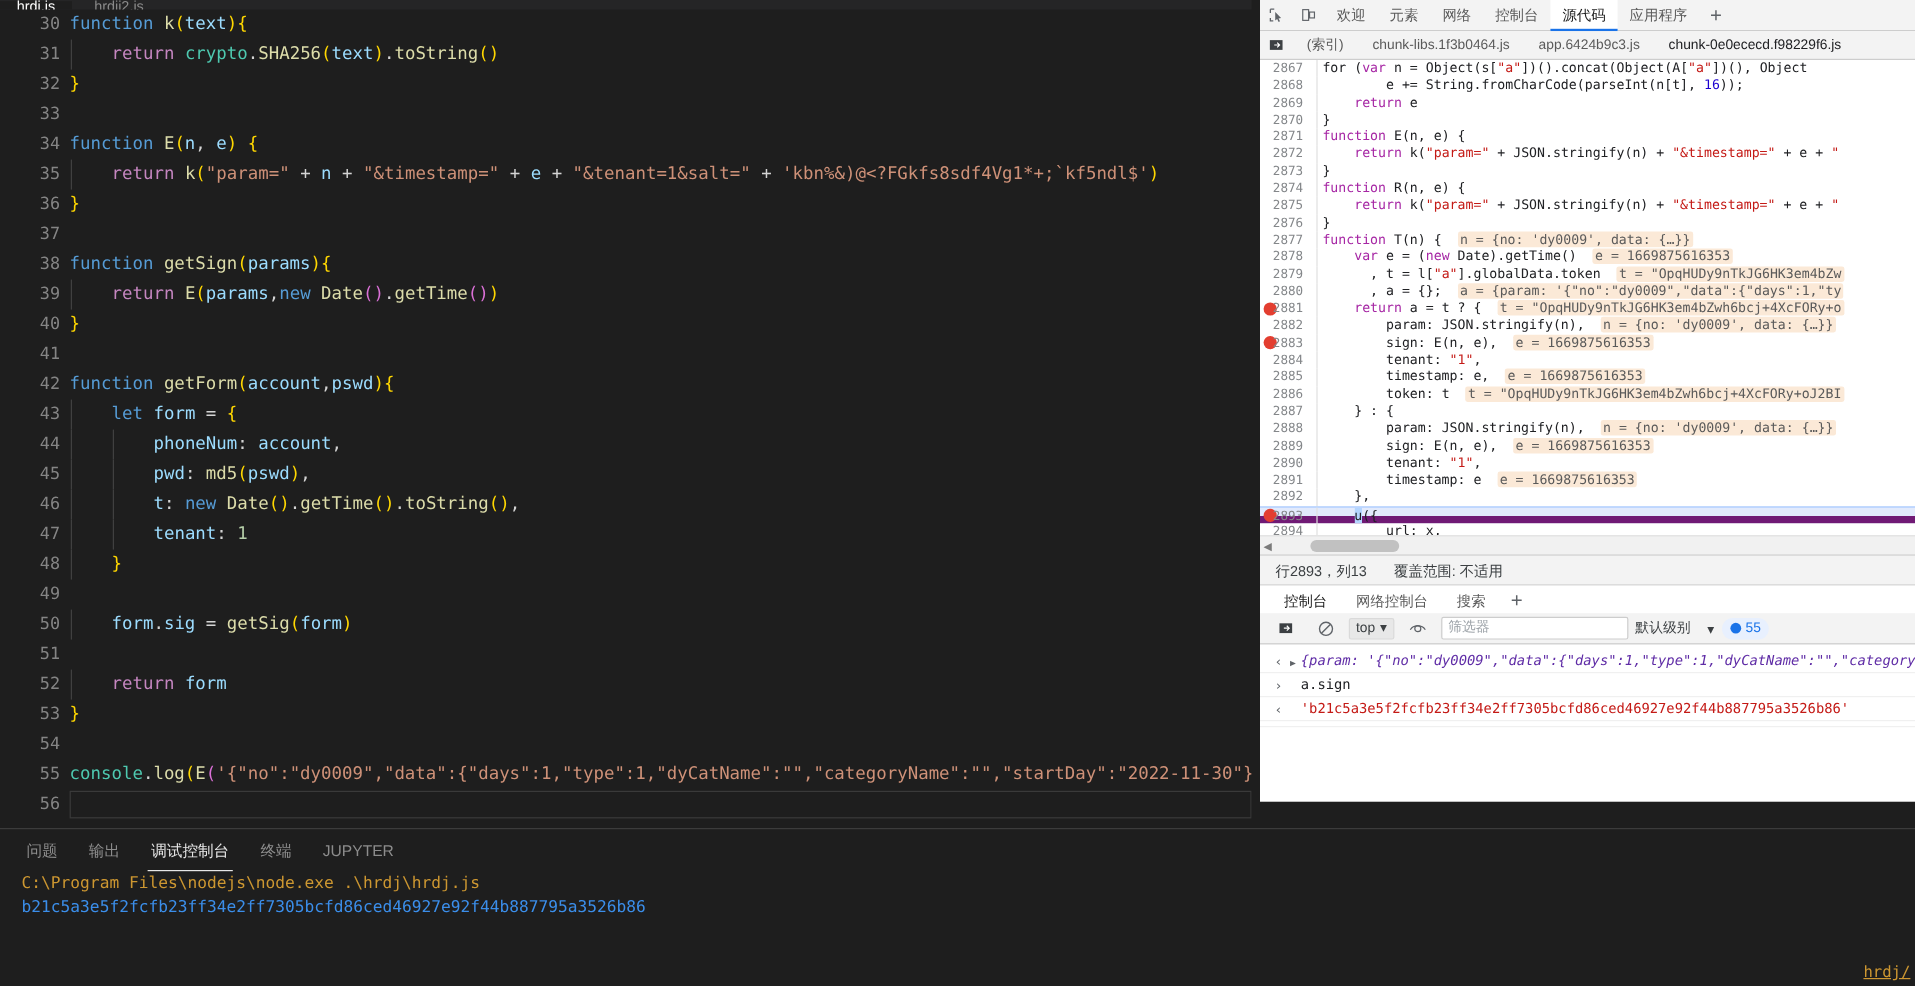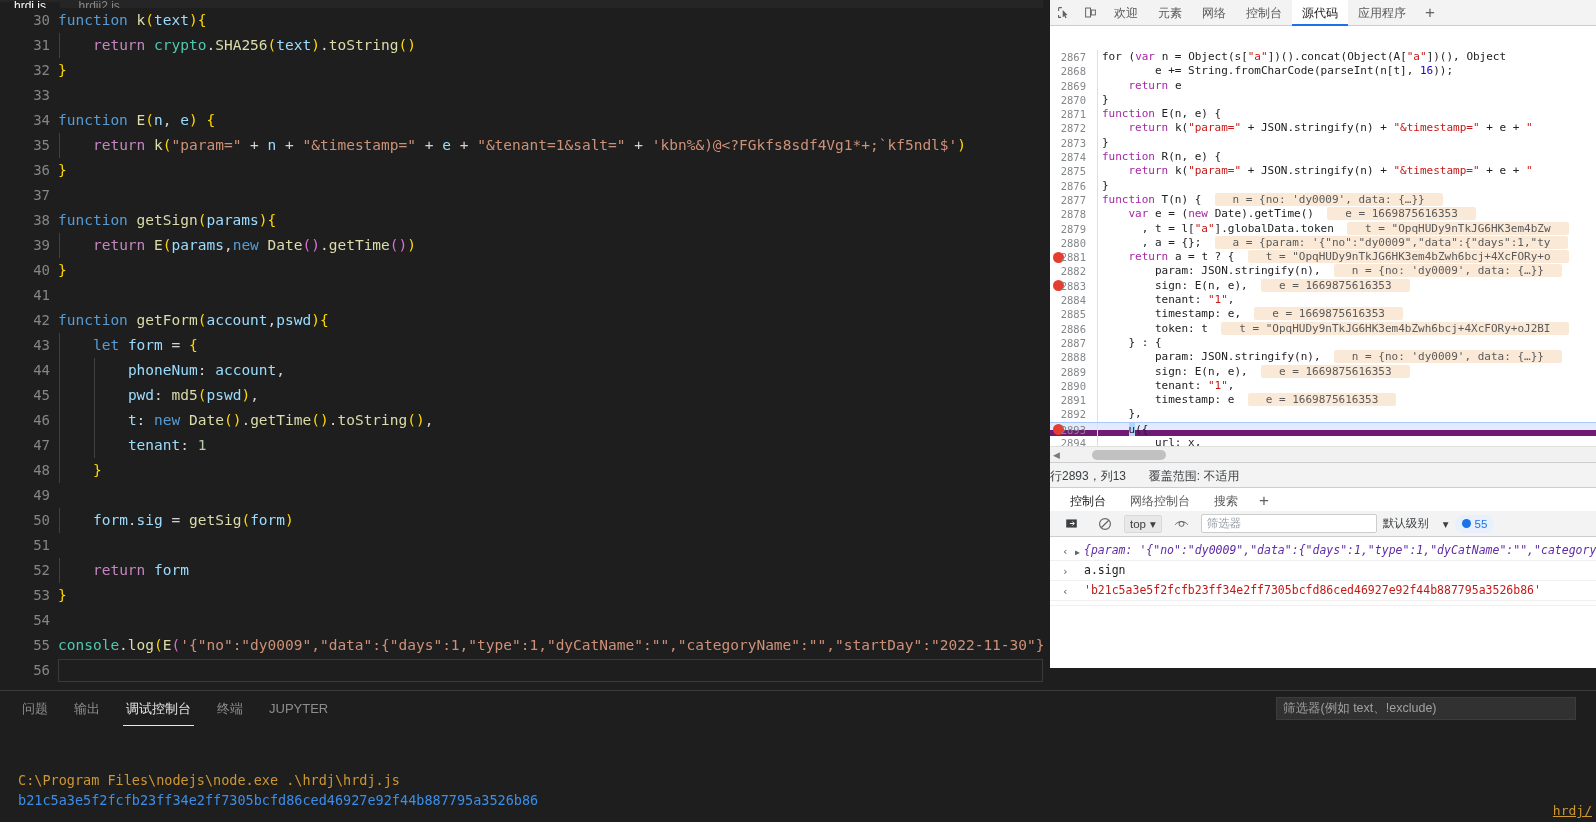--- a/index.html
+++ b/index.html
@@ -83,21 +83,21 @@
   }
   .vs-filter {
     position: absolute; right: 20px; top: 6px; width: 300px; height: 23px;
     background: #313131; border: 1px solid #3c3c3c;
     color: #a0a0a0; font-size: 12.5px; padding: 0 6px; line-height: 21px;
     font-family: "Liberation Sans", sans-serif;
   }
   .dbg-out {
     position: absolute; left: 0; top: 35px; width: 1596px;
     font-family: "DejaVu Sans Mono", "Liberation Mono", monospace;
-    font-size: 13.5px; line-height: 20px; padding-left: 18px; margin-top: 44px;
+    font-size: 13.5px; line-height: 20px; padding-left: 18px;
   }
   .dbg-cmd { color: #cd9731; }
   .dbg-res { color: #3b8eea; }
   .vs-link {
     position: absolute; right: 4px; bottom: 4px;
     color: #cd9731; font-size: 13px; text-decoration: underline;
     font-family: "DejaVu Sans Mono", "Liberation Mono", monospace;
   }
 
   
@@ -149,21 +149,21 @@
     position: absolute; left: 0; top: 0; width: 40px; text-align: right;
     color: #84878a; padding-right: 4px; font-size: 10.5px;
   }
   .sgut { position: absolute; left: 47px; top: 0; width: 1px; height: 14.3px; background: #e0e0e0; }
   .stext { position: absolute; left: 52px; top: 0; color: #202124; }
   .bp {
     position: absolute; left: 3px; top: 1.5px; width: 11px; height: 11px;
     border-radius: 50%; background: #e33e30;
   }
   .hint {
-    background: #fbe9d7; color: #5a5a5a; padding: 0 18px; border-radius: 2px; text-align: right;
+    background: #fbe9d7; color: #5a5a5a; padding: 0 2px; border-radius: 2px; text-align: right;
   }
   .s-kw  { color: #a626a4; }
   .s-str { color: #c41a16; }
   .s-num { color: #1c00cf; }
   .s-id  { color: #202124; }
   .s-cursor { background: #b4d5fe; }
 
   .dt-hscroll {
     position: absolute; left: 0; top: 446px; width: 546px; height: 16px;
     background: #f1f1f1; border-top: 1px solid #e0e0e0;
@@ -172,21 +172,21 @@
     position: absolute; left: 3px; top: 3px; font-size: 9px; color: #7b7b7b;
   }
   .dt-hscroll .thumb {
     position: absolute; left: 42px; top: 3px; width: 74px; height: 10px;
     background: #c1c1c1; border-radius: 5px;
   }
   .dt-status {
     position: absolute; left: 0; top: 462px; width: 546px; height: 26px;
     background: #f3f3f3; border-top: 1px solid #cdcdcd;
     border-bottom: 1px solid #cdcdcd;
-    font-size: 12px; color: #3c4043; line-height: 26px; padding-left: 0;
+    font-size: 12px; color: #3c4043; line-height: 26px; padding-left: 13px;
   }
   .dt-status .sep { display: inline-block; width: 16px; }
 
   .dt-drawer-tabs {
     position: absolute; left: 0; top: 488px; width: 546px; height: 27px;
     background: #ffffff; border-bottom: 1px solid #cdcdcd;
     display: flex; align-items: center; padding-left: 8px;
   }
   .dt-dtab {
     font-size: 12px; color: #5a5a5a; padding: 0 12px; height: 27px;
@@ -203,21 +203,21 @@
     background: #f3f3f3; border-bottom: 1px solid #cdcdcd;
     display: flex; align-items: center; gap: 6px; padding-left: 8px;
   }
   .ctx-select {
     background: #e8e8e8; border: 1px solid #dadada; border-radius: 2px;
     font-size: 11.5px; color: #3c4043; padding: 1px 5px; height: 18px;
     line-height: 16px; display: flex; align-items: center; gap: 4px;
   }
   .filter-input {
     background: #ffffff; border: 1px solid #cdcdcd; border-radius: 2px;
-    width: 176px; height: 19px; font-size: 11.5px; color: #9aa0a6;
+    width: 156px; height: 19px; font-size: 11.5px; color: #9aa0a6;
     padding: 0 5px; line-height: 17px;
   }
   .lvl-select {
     font-size: 11.5px; color: #3c4043; display: flex; align-items: center; gap: 14px;
   }
   .msg-badge {
     background: #e8f0fe; border-radius: 9px; height: 18px;
     display: flex; align-items: center; gap: 4px; padding: 0 7px;
     font-size: 11.5px; color: #1a73e8;
   }
@@ -261,21 +261,20 @@
   <div class="dark-fill"></div>
 
   <div class="vs-panel">
     <div class="vs-panel-tabs" id="vs-panel-tabs">
         <span class="vs-panel-tab">问题</span>
         <span class="vs-panel-tab">输出</span>
         <span class="vs-panel-tab active">调试控制台</span>
         <span class="vs-panel-tab">终端</span>
         <span class="vs-panel-tab">JUPYTER</span>
       </div>
-    <div class="vs-filter">筛选器(例如 text、!exclude)</div>
     <div class="dbg-out">
       <div class="dbg-cmd">C:\Program Files\nodejs\node.exe .\hrdj\hrdj.js</div>
       <div class="dbg-res">b21c5a3e5f2fcfb23ff34e2ff7305bcfd86ced46927e92f44b887795a3526b86</div>
     </div>
     <div class="vs-link">hrdj/</div>
   </div>
 
   <div class="devtools">
 
     <div class="dt-tabbar">
@@ -293,20 +292,32 @@
       </span>
       <span class="dt-tab">欢迎</span>
       <span class="dt-tab">元素</span>
       <span class="dt-tab">网络</span>
       <span class="dt-tab">控制台</span>
       <span class="dt-tab active">源代码</span>
       <span class="dt-tab">应用程序</span>
       <span class="dt-plus">+</span>
     </div>
 
+    <div class="dt-filebar">
+      <span class="dt-icon-btn">
+        <svg width="13" height="13" viewBox="0 0 16 16">
+          <rect x="1.5" y="3" width="13" height="10" fill="#3c4043"></rect>
+          <path d="M6 8h5M9 5.5L11.5 8 9 10.5" stroke="#ffffff" stroke-width="1.2" fill="none"></path>
+        </svg>
+      </span>
+      <span class="dt-file">(索引)</span>
+      <span class="dt-file">chunk-libs.1f3b0464.js</span>
+      <span class="dt-file">app.6424b9c3.js</span>
+      <span class="dt-file active">chunk-0e0ececd.f98229f6.js</span>
+    </div>
 
     <div class="dt-source" id="dt-source"><div class="sline"><span class="slnum">2867</span><span class="sgut"></span><span class="stext"><span class="s-id">for</span> (<span class="s-kw">var</span> <span class="s-id">n</span> = <span class="s-id">Object</span>(<span class="s-id">s</span>[<span class="s-str">"a"</span>])().<span class="s-id">concat</span>(<span class="s-id">Object</span>(<span class="s-id">A</span>[<span class="s-str">"a"</span>])(), <span class="s-id">Object</span></span></div><div class="sline"><span class="slnum">2868</span><span class="sgut"></span><span class="stext">        <span class="s-id">e</span> += <span class="s-id">String</span>.<span class="s-id">fromCharCode</span>(<span class="s-id">parseInt</span>(<span class="s-id">n</span>[<span class="s-id">t</span>], <span class="s-num">16</span>));</span></div><div class="sline"><span class="slnum">2869</span><span class="sgut"></span><span class="stext">    <span class="s-kw">return</span> <span class="s-id">e</span></span></div><div class="sline"><span class="slnum">2870</span><span class="sgut"></span><span class="stext">}</span></div><div class="sline"><span class="slnum">2871</span><span class="sgut"></span><span class="stext"><span class="s-kw">function</span> <span class="s-id">E</span>(<span class="s-id">n</span>, <span class="s-id">e</span>) {</span></div><div class="sline"><span class="slnum">2872</span><span class="sgut"></span><span class="stext">    <span class="s-kw">return</span> <span class="s-id">k</span>(<span class="s-str">"param="</span> + <span class="s-id">JSON</span>.<span class="s-id">stringify</span>(<span class="s-id">n</span>) + <span class="s-str">"&amp;timestamp="</span> + <span class="s-id">e</span> + <span class="s-str">"</span></span></div><div class="sline"><span class="slnum">2873</span><span class="sgut"></span><span class="stext">}</span></div><div class="sline"><span class="slnum">2874</span><span class="sgut"></span><span class="stext"><span class="s-kw">function</span> <span class="s-id">R</span>(<span class="s-id">n</span>, <span class="s-id">e</span>) {</span></div><div class="sline"><span class="slnum">2875</span><span class="sgut"></span><span class="stext">    <span class="s-kw">return</span> <span class="s-id">k</span>(<span class="s-str">"param="</span> + <span class="s-id">JSON</span>.<span class="s-id">stringify</span>(<span class="s-id">n</span>) + <span class="s-str">"&amp;timestamp="</span> + <span class="s-id">e</span> + <span class="s-str">"</span></span></div><div class="sline"><span class="slnum">2876</span><span class="sgut"></span><span class="stext">}</span></div><div class="sline"><span class="slnum">2877</span><span class="sgut"></span><span class="stext"><span class="s-kw">function</span> <span class="s-id">T</span>(<span class="s-id">n</span>) {  <span class="hint">n = {no: 'dy0009', data: {…}}</span></span></div><div class="sline"><span class="slnum">2878</span><span class="sgut"></span><span class="stext">    <span class="s-kw">var</span> <span class="s-id">e</span> = (<span class="s-kw">new</span> <span class="s-id">Date</span>).<span class="s-id">getTime</span>()  <span class="hint">e = 1669875616353</span></span></div><div class="sline"><span class="slnum">2879</span><span class="sgut"></span><span class="stext">      , <span class="s-id">t</span> = <span class="s-id">l</span>[<span class="s-str">"a"</span>].<span class="s-id">globalData</span>.<span class="s-id">token</span>  <span class="hint">t = "OpqHUDy9nTkJG6HK3em4bZw</span></span></div><div class="sline"><span class="slnum">2880</span><span class="sgut"></span><span class="stext">      , <span class="s-id">a</span> = {};  <span class="hint">a = {param: '{"no":"dy0009","data":{"days":1,"ty</span></span></div><div class="sline"><span class="bp"></span><span class="slnum">2881</span><span class="sgut"></span><span class="stext">    <span class="s-kw">return</span> <span class="s-id">a</span> = <span class="s-id">t</span> ? {  <span class="hint">t = "OpqHUDy9nTkJG6HK3em4bZwh6bcj+4XcFORy+o</span></span></div><div class="sline"><span class="slnum">2882</span><span class="sgut"></span><span class="stext">        <span class="s-id">param</span>: <span class="s-id">JSON</span>.<span class="s-id">stringify</span>(<span class="s-id">n</span>),  <span class="hint">n = {no: 'dy0009', data: {…}}</span></span></div><div class="sline"><span class="bp"></span><span class="slnum">2883</span><span class="sgut"></span><span class="stext">        <span class="s-id">sign</span>: <span class="s-id">E</span>(<span class="s-id">n</span>, <span class="s-id">e</span>),  <span class="hint">e = 1669875616353</span></span></div><div class="sline"><span class="slnum">2884</span><span class="sgut"></span><span class="stext">        <span class="s-id">tenant</span>: <span class="s-str">"1"</span>,</span></div><div class="sline"><span class="slnum">2885</span><span class="sgut"></span><span class="stext">        <span class="s-id">timestamp</span>: <span class="s-id">e</span>,  <span class="hint">e = 1669875616353</span></span></div><div class="sline"><span class="slnum">2886</span><span class="sgut"></span><span class="stext">        <span class="s-id">token</span>: <span class="s-id">t</span>  <span class="hint">t = "OpqHUDy9nTkJG6HK3em4bZwh6bcj+4XcFORy+oJ2BI</span></span></div><div class="sline"><span class="slnum">2887</span><span class="sgut"></span><span class="stext">    } : {</span></div><div class="sline"><span class="slnum">2888</span><span class="sgut"></span><span class="stext">        <span class="s-id">param</span>: <span class="s-id">JSON</span>.<span class="s-id">stringify</span>(<span class="s-id">n</span>),  <span class="hint">n = {no: 'dy0009', data: {…}}</span></span></div><div class="sline"><span class="slnum">2889</span><span class="sgut"></span><span class="stext">        <span class="s-id">sign</span>: <span class="s-id">E</span>(<span class="s-id">n</span>, <span class="s-id">e</span>),  <span class="hint">e = 1669875616353</span></span></div><div class="sline"><span class="slnum">2890</span><span class="sgut"></span><span class="stext">        <span class="s-id">tenant</span>: <span class="s-str">"1"</span>,</span></div><div class="sline"><span class="slnum">2891</span><span class="sgut"></span><span class="stext">        <span class="s-id">timestamp</span>: <span class="s-id">e</span>  <span class="hint">e = 1669875616353</span></span></div><div class="sline"><span class="slnum">2892</span><span class="sgut"></span><span class="stext">    },</span></div><div class="sline hl"><span class="bp"></span><span class="slnum">2893</span><span class="sgut"></span><span class="stext">    <span class="s-cursor">u</span>({</span></div><div class="sline"><span class="slnum">2894</span><span class="sgut"></span><span class="stext">        <span class="s-id">url</span>: <span class="s-id">x</span>,</span></div></div>
 
     <div class="dt-hscroll">
       <span class="arrow">◀</span>
       <span class="thumb"></span>
     </div>
 
     <div class="dt-status">
       <span>行2893，列13</span>

